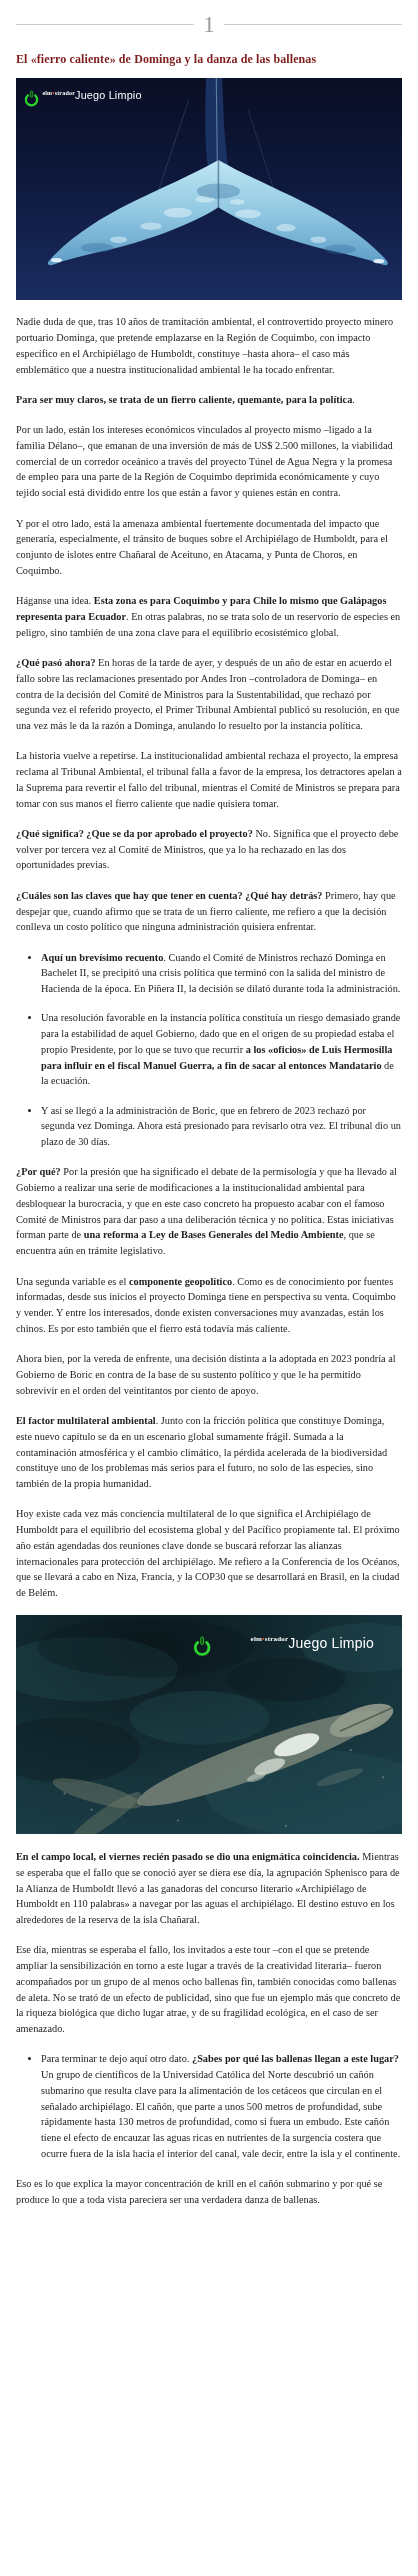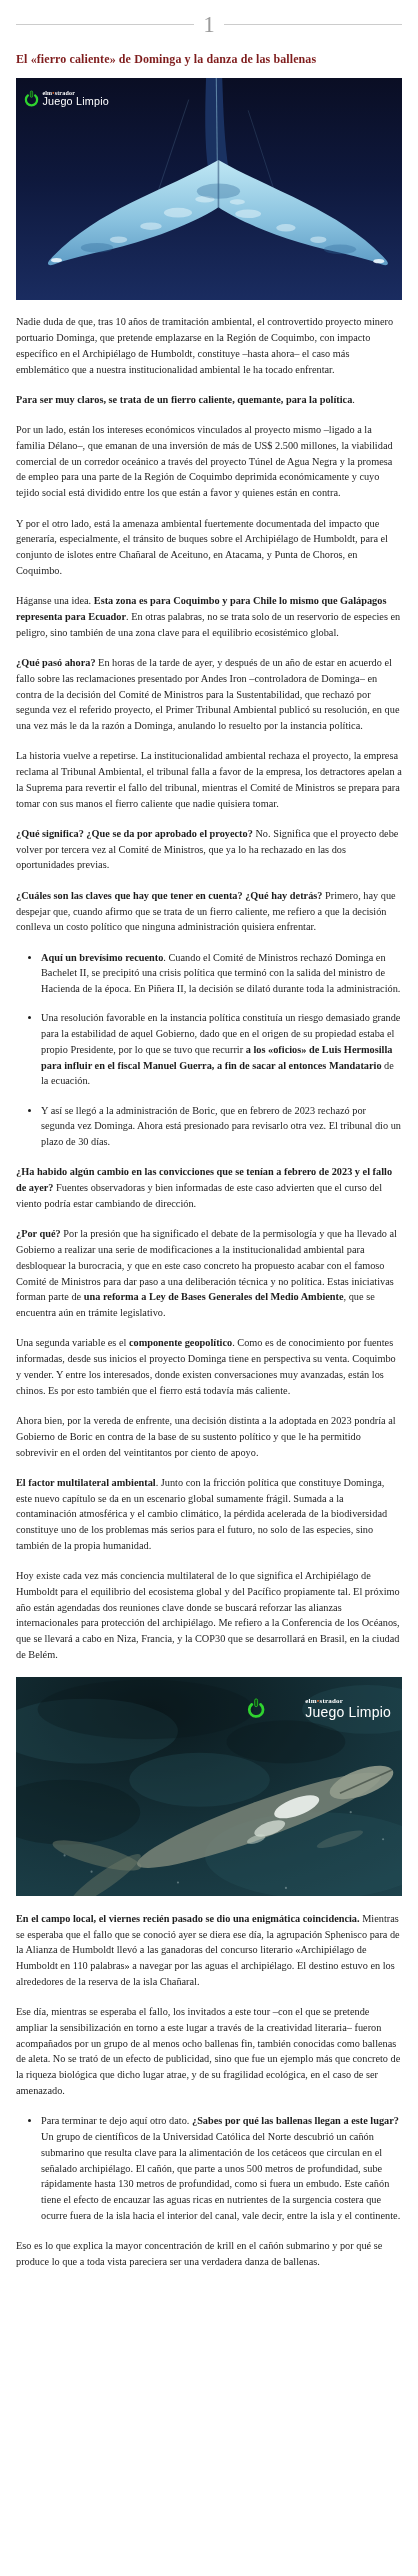--- a/index.html
+++ b/index.html
@@ -26,25 +26,25 @@
   #article ul { margin:14.6px 0; padding-left:25px;font-family:Liberation Serif, serif; }
   #article li { font-size:10.3px; line-height:1.53; margin:13.5px 0; }
   #article strong { font-weight:700;margin-top:15px; }
   
   .photo { position:relative; width:386px; margin:14px 0; }
   #article .photo:first-child { margin-top:0; }
   .photo svg.scene { display:block; width:386px; }
   
   .logo { position:absolute; display:flex; align-items:flex-start; }
   .photo-tail .logo { top:12px; left:7.6px; }
-  .photo-aerial .logo { top:20.5px; right:11px;gap:36px; }
+  .photo-aerial .logo { top:20.5px; right:28px;gap:36px; }
   .logo .power { display:block; margin-right:3.8px; }
   .logo-sm .power { width:15px; height:17.3px; }
   .logo-lg .power { width:18.3px; height:20.5px; }
-  .logo .text-col { display:flex; flex-direction:column; }
+  .logo .text-col { display:flex; flex-direction:row; }
   .brand {
     color:#ffffff; font-family:"Liberation Serif", serif; font-weight:700;
     letter-spacing:0.2px; line-height:1.1;
   }
   .logo-sm .brand { font-size:6px; }
   .logo-lg .brand { font-size:7px; }
   .brand .dot { color:#e8641f; }
   .product {
     color:#ffffff; font-family:"Liberation Sans", sans-serif; font-weight:400;
     letter-spacing:0.2px; line-height:1.05;
@@ -139,21 +139,20 @@
       <p><span>Háganse una idea. </span><strong>Esta zona es para Coquimbo y para Chile lo mismo que Galápagos representa para Ecuador</strong><span>. En otras palabras, no se trata solo de un reservorio de especies en peligro, sino también de una zona clave para el equilibrio ecosistémico global.</span></p>
       <p><strong>¿Qué pasó ahora?</strong><span> En horas de la tarde de ayer, y después de un año de estar en acuerdo el fallo sobre las reclamaciones presentado por Andes Iron –controladora de Dominga– en contra de la decisión del Comité de Ministros para la Sustentabilidad, que rechazó por segunda vez el referido proyecto, el Primer Tribunal Ambiental publicó su resolución, en que una vez más le da la razón a Dominga, anulando lo resuelto por la instancia política.</span></p>
       <p><span>La historia vuelve a repetirse. La institucionalidad ambiental rechaza el proyecto, la empresa reclama al Tribunal Ambiental, el tribunal falla a favor de la empresa, los detractores apelan a la Suprema para revertir el fallo del tribunal, mientras el Comité de Ministros se prepara para tomar con sus manos el fierro caliente que nadie quisiera tomar.</span></p>
       <p><strong>¿Qué significa? ¿Que se da por aprobado el proyecto?</strong><span> No. Significa que el proyecto debe volver por tercera vez al Comité de Ministros, que ya lo ha rechazado en las dos oportunidades previas.</span></p>
       <p><strong>¿Cuáles son las claves que hay que tener en cuenta? ¿Qué hay detrás?</strong><span> Primero, hay que despejar que, cuando afirmo que se trata de un fierro caliente, me refiero a que la decisión conlleva un costo político que ninguna administración quisiera enfrentar.</span></p>
       <ul>
         <li><strong>Aquí un brevísimo recuento</strong><span>. Cuando el Comité de Ministros rechazó Dominga en Bachelet II, se precipitó una crisis política que terminó con la salida del ministro de Hacienda de la época. En Piñera II, la decisión se dilató durante toda la administración.</span></li>
         <li><span>Una resolución favorable en la instancia política constituía un riesgo demasiado grande para la estabilidad de aquel Gobierno, dado que en el origen de su propiedad estaba el propio Presidente, por lo que se tuvo que recurrir </span><strong>a los «oficios» de Luis Hermosilla para influir en el fiscal Manuel Guerra, a fin de sacar al entonces Mandatario</strong><span> de la ecuación.</span></li>
         <li><span>Y así se llegó a la administración de Boric, que en febrero de 2023 rechazó por segunda vez Dominga. Ahora está presionado para revisarlo otra vez. El tribunal dio un plazo de 30 días.</span></li>
       </ul>
-      <p><strong>¿Ha habido algún cambio en las convicciones que se tenían a febrero de 2023 y el fallo de ayer?</strong><span> Fuentes observadoras y bien informadas de este caso advierten que el curso del viento podría estar cambiando de dirección.</span></p>
       <p><strong>¿Por qué?</strong><span> Por la presión que ha significado el debate de la permisología y que ha llevado al Gobierno a realizar una serie de modificaciones a la institucionalidad ambiental para desbloquear la burocracia, y que en este caso concreto ha propuesto acabar con el famoso Comité de Ministros para dar paso a una deliberación técnica y no política. Estas iniciativas forman parte de </span><strong>una reforma a Ley de Bases Generales del Medio Ambiente</strong><span>, que se encuentra aún en trámite legislativo.</span></p>
       <p><span>Una segunda variable es el </span><strong>componente geopolítico</strong><span>. Como es de conocimiento por fuentes informadas, desde sus inicios el proyecto Dominga tiene en perspectiva su venta. Coquimbo y vender. Y entre los interesados, donde existen conversaciones muy avanzadas, están los chinos. Es por esto también que el fierro está todavía más caliente.</span></p>
       <p><span>Ahora bien, por la vereda de enfrente, una decisión distinta a la adoptada en 2023 pondría al Gobierno de Boric en contra de la base de su sustento político y que le ha permitido sobrevivir en el orden del veintitantos por ciento de apoyo.</span></p>
       <p><strong>El factor multilateral ambiental</strong><span>. Junto con la fricción política que constituye Dominga, este nuevo capítulo se da en un escenario global sumamente frágil. Sumada a la contaminación atmosférica y el cambio climático, la pérdida acelerada de la biodiversidad constituye uno de los problemas más serios para el futuro, no solo de las especies, sino también de la propia humanidad.</span></p>
       <p><span>Hoy existe cada vez más conciencia multilateral de lo que significa el Archipiélago de Humboldt para el equilibrio del ecosistema global y del Pacífico propiamente tal. El próximo año están agendadas dos reuniones clave donde se buscará reforzar las alianzas internacionales para protección del archipiélago. Me refiero a la Conferencia de los Océanos, que se llevará a cabo en Niza, Francia, y la COP30 que se desarrollará en Brasil, en la ciudad de Belém.</span></p>
       <figure class="photo photo-aerial logo-lg">
     <svg class="scene" viewBox="0 0 715 405" width="386" height="219" preserveAspectRatio="none">
       <defs>
         <radialGradient id="seaAir" cx="0.35" cy="0.15" r="1.2">
           <stop offset="0" stop-color="#0b191d"></stop>

